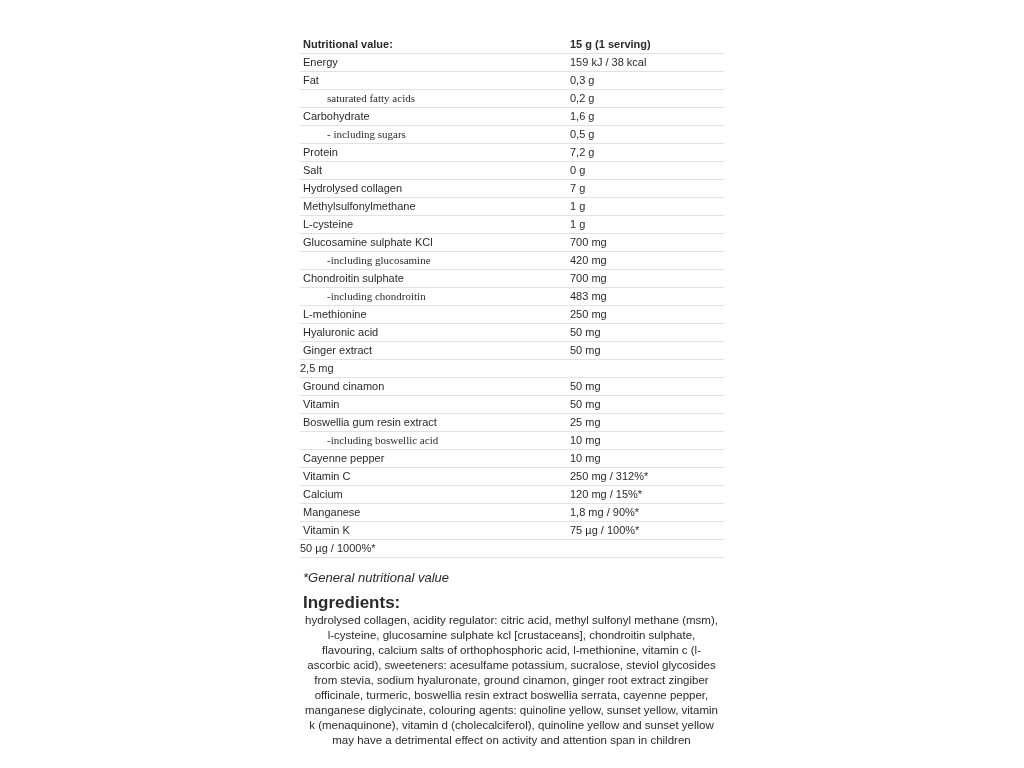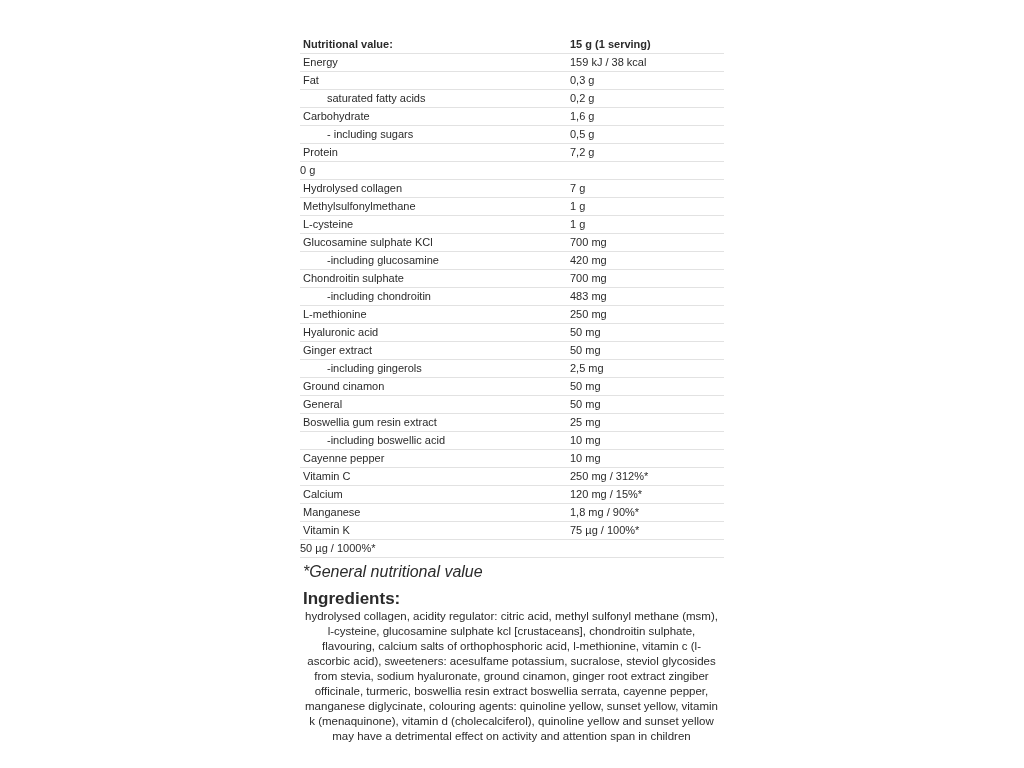--- a/index.html
+++ b/index.html
@@ -34,30 +34,31 @@
     min-height: 16px;
     font-size: 11px;
     line-height: 12px;
   }
   .row .cell-label {
     width: 270px;
     padding-left: 3px;
   }
   .row.indent .cell-label {
     padding-left: 27px;
+    font-family: Liberation Serif, serif;
   }
   .row .cell-value {
     flex: 1;
   }
   .row.header-row {
     font-weight: bold;
   }
   .footnote {
-    margin-top: 5px;
-    font-size: 16px;
+    margin-top: 12px;
+    font-size: 13px;
     font-style: italic;
     padding-left: 3px;
   }
   .ingredients-heading {
     margin-top: 8px;
     font-size: 17px;
     font-weight: bold;
     padding-left: 3px;
   }
   .ingredients-text {
@@ -99,20 +100,21 @@
           </div>
           <div class="row indent">
             <div class="cell-label">- including sugars</div>
             <div class="cell-value">0,5 g</div>
           </div>
           <div class="row">
             <div class="cell-label">Protein</div>
             <div class="cell-value">7,2 g</div>
           </div>
           <div class="row">
+            <div class="cell-label">Salt</div>
             <div class="cell-value">0 g</div>
           </div>
           <div class="row">
             <div class="cell-label">Hydrolysed collagen</div>
             <div class="cell-value">7 g</div>
           </div>
           <div class="row">
             <div class="cell-label">Methylsulfonylmethane</div>
             <div class="cell-value">1 g</div>
           </div>
@@ -142,29 +144,28 @@
           </div>
           <div class="row">
             <div class="cell-label">Hyaluronic acid</div>
             <div class="cell-value">50 mg</div>
           </div>
           <div class="row">
             <div class="cell-label">Ginger extract</div>
             <div class="cell-value">50 mg</div>
           </div>
           <div class="row indent">
-            <div class="cell-label">-including gingerols</div>
             <div class="cell-value">2,5 mg</div>
           </div>
           <div class="row">
             <div class="cell-label">Ground cinamon</div>
             <div class="cell-value">50 mg</div>
           </div>
           <div class="row">
-            <div class="cell-label">General</div>
+            <div class="cell-label">Vitamin</div>
             <div class="cell-value">50 mg</div>
           </div>
           <div class="row">
             <div class="cell-label">Boswellia gum resin extract</div>
             <div class="cell-value">25 mg</div>
           </div>
           <div class="row indent">
             <div class="cell-label">-including boswellic acid</div>
             <div class="cell-value">10 mg</div>
           </div>

